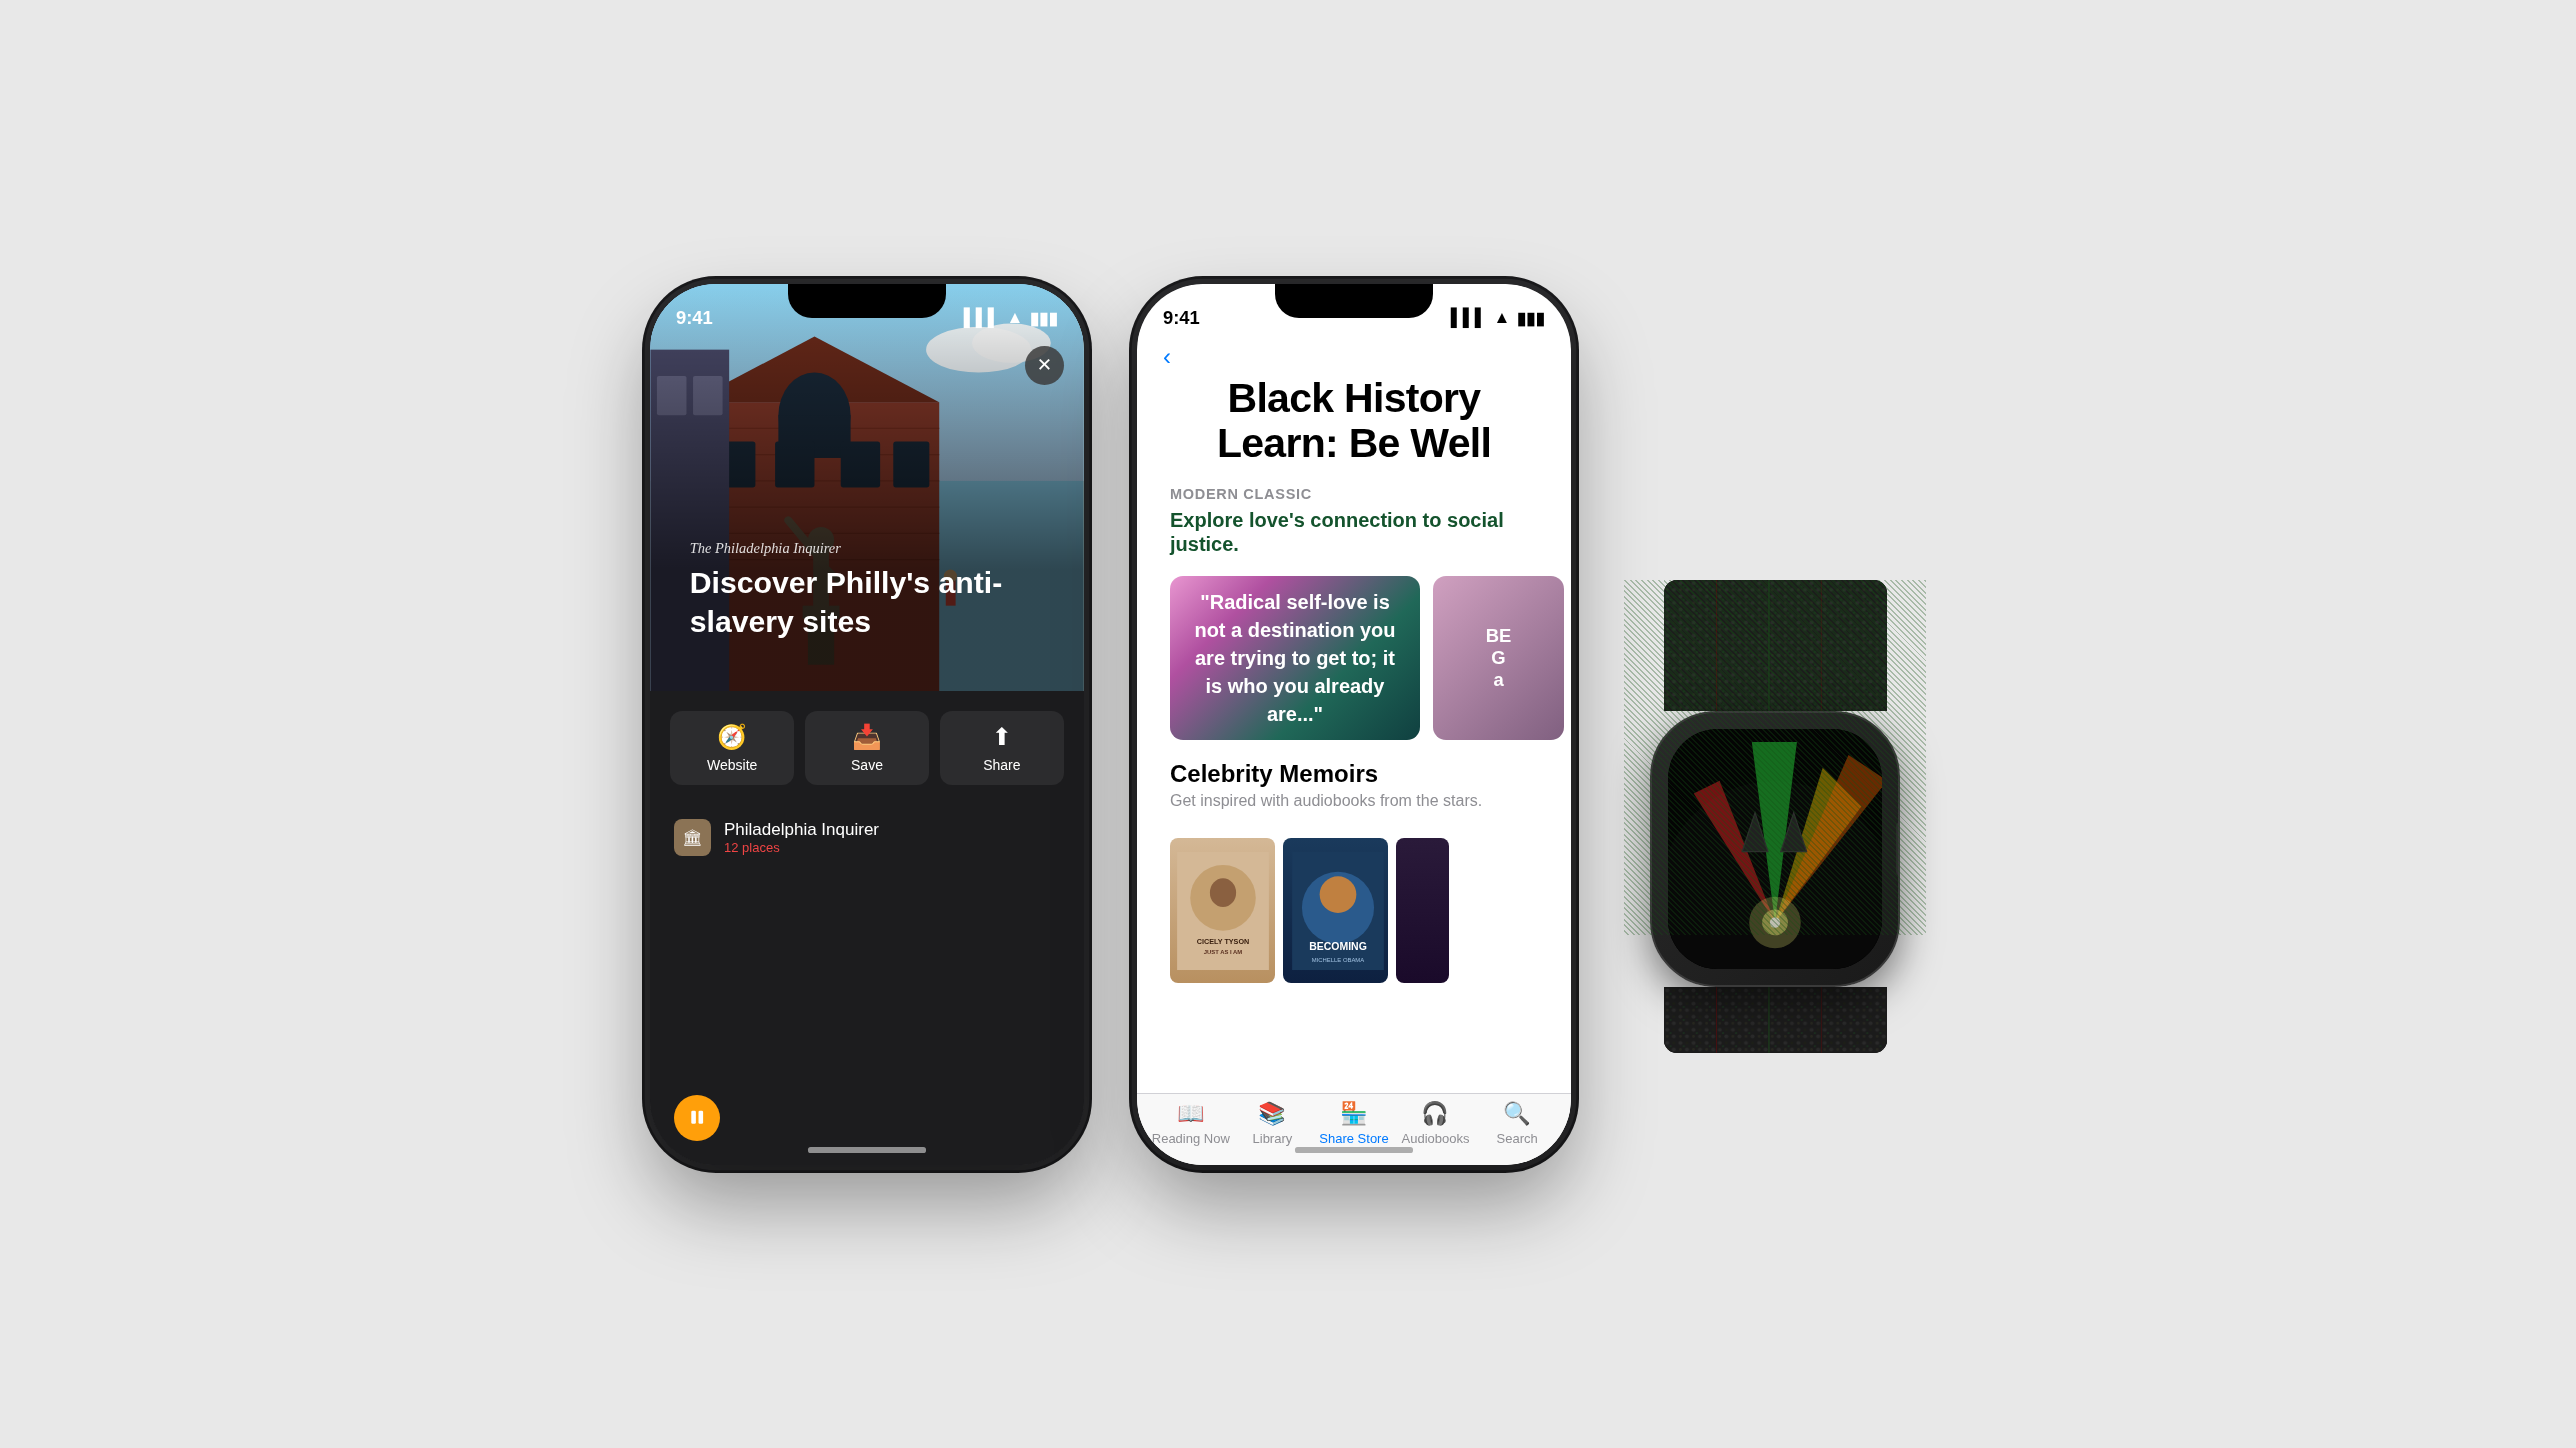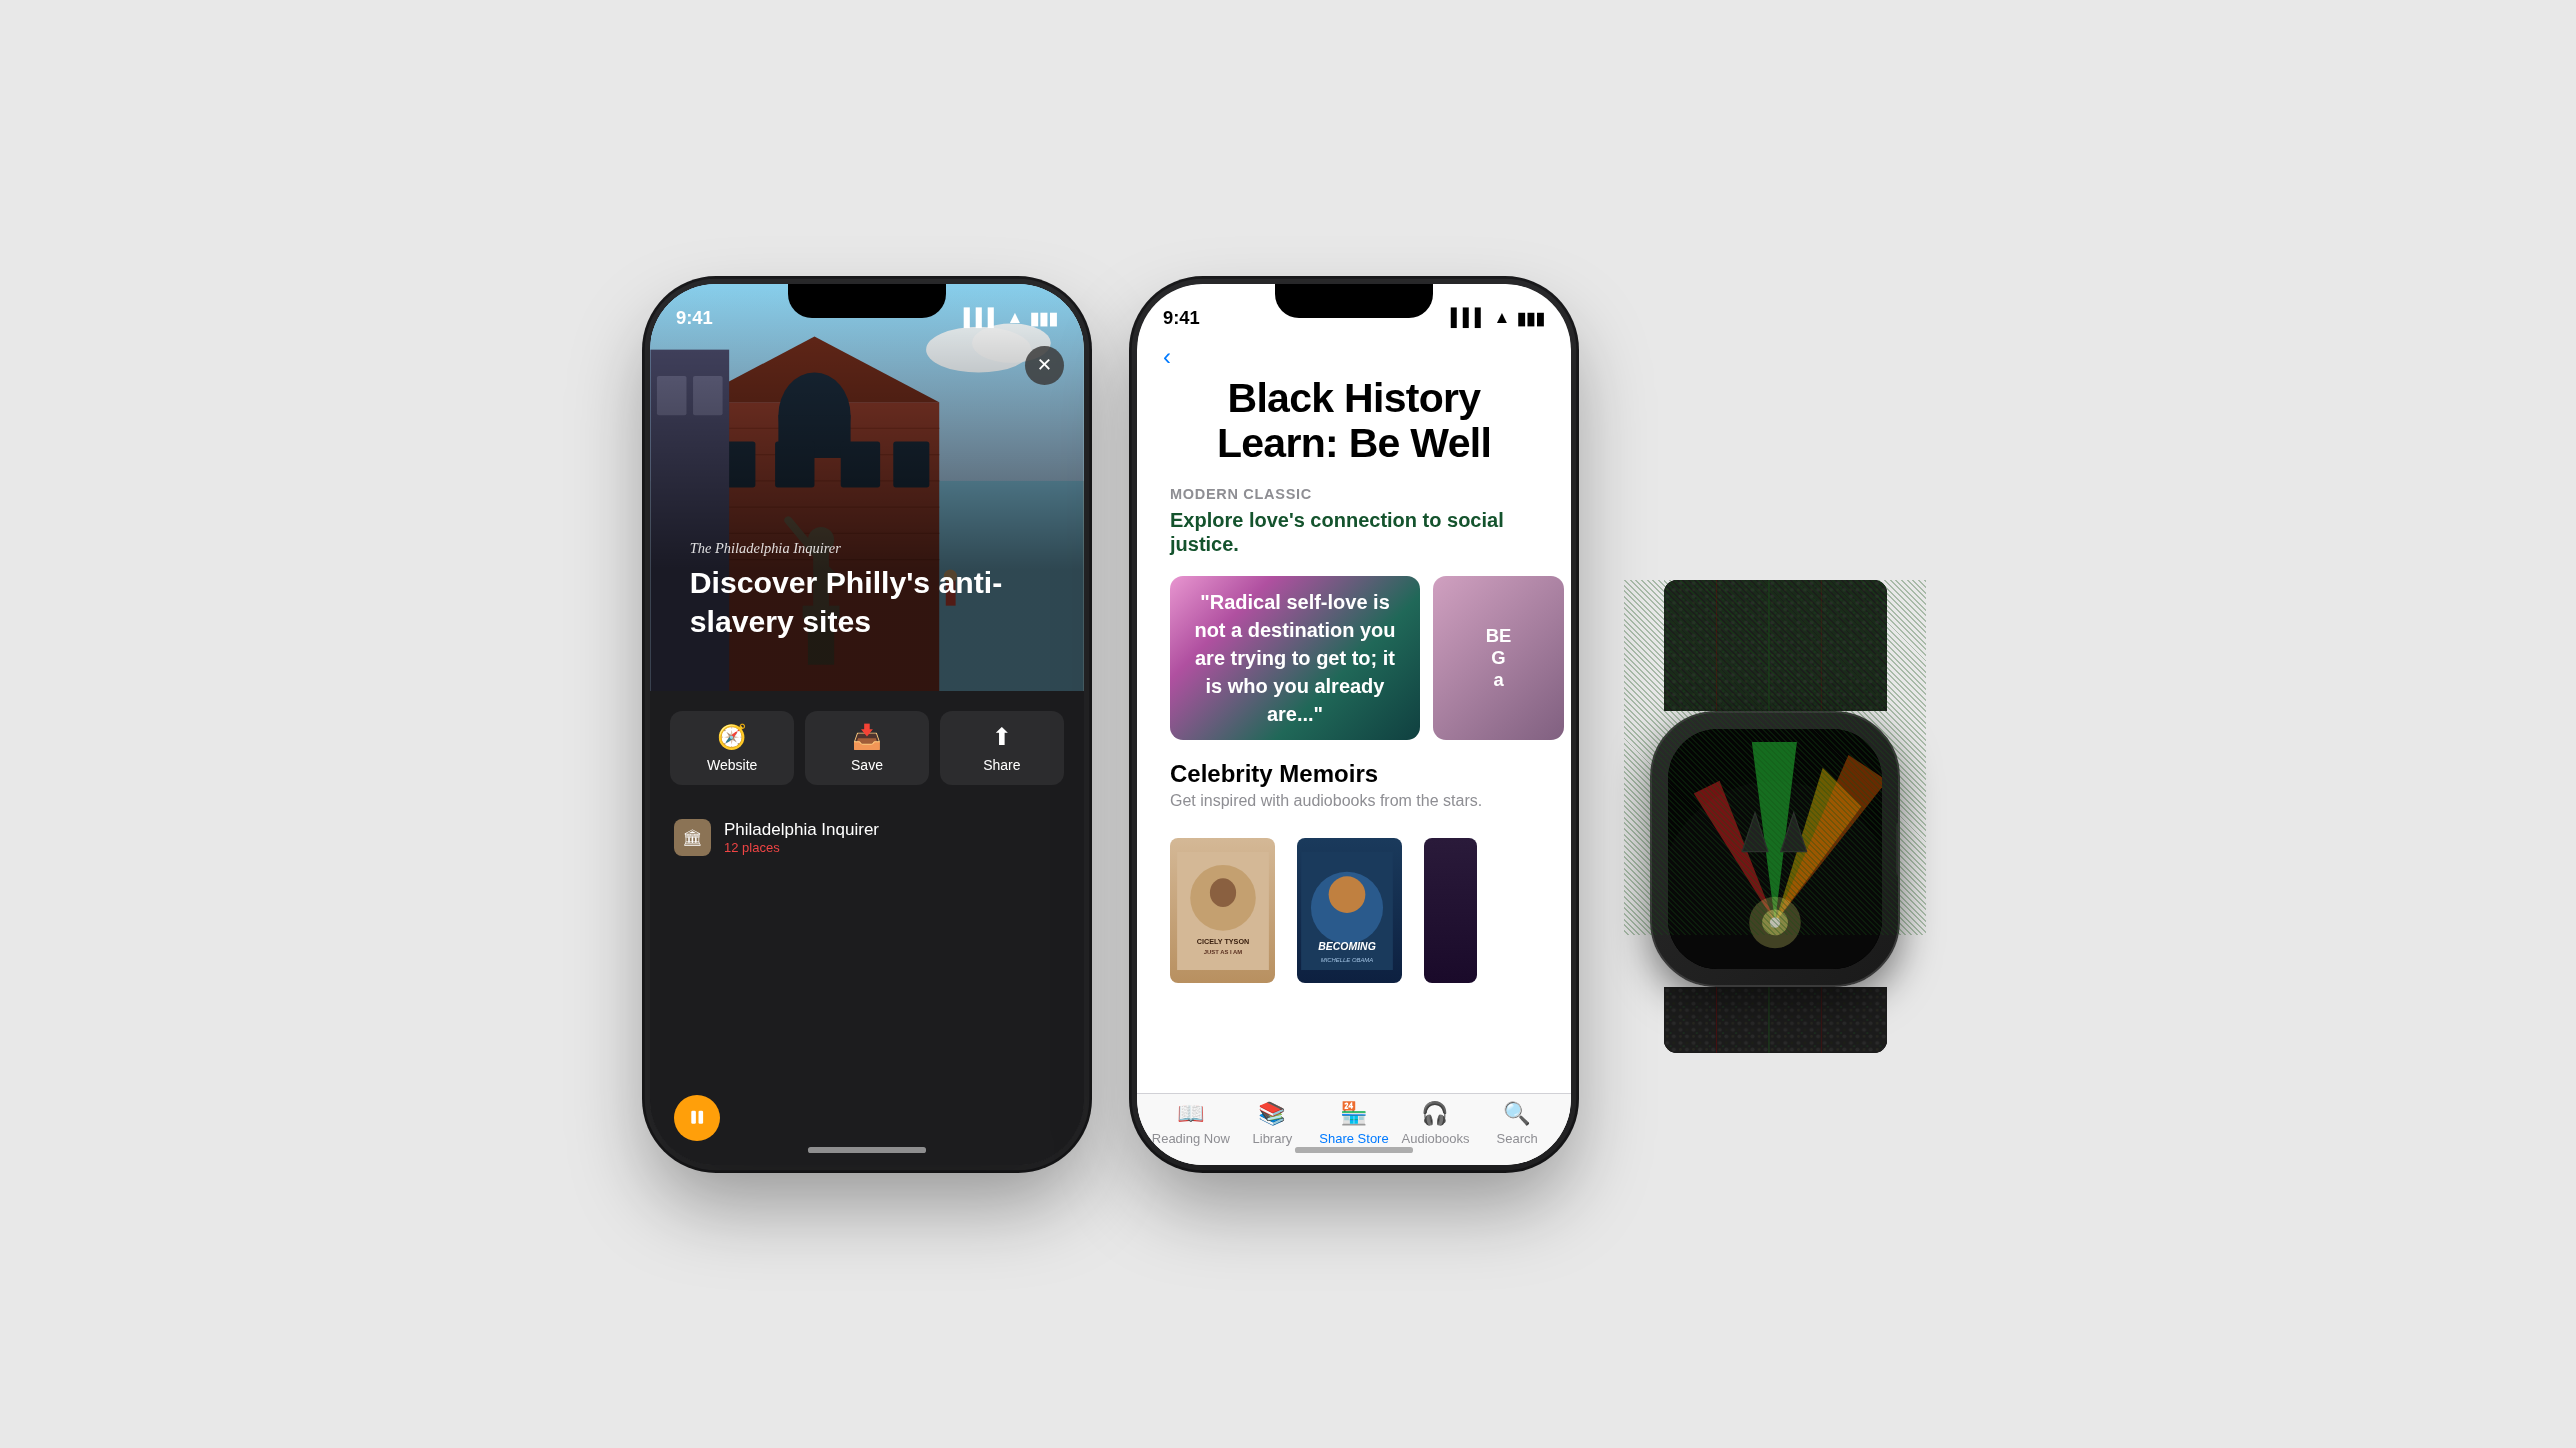--- a/index.html
+++ b/index.html
@@ -288,21 +288,21 @@
     }
 
     .books-memoirs-sub {
       font-size: 16px;
       color: #8e8e93;
       margin-bottom: 28px;
     }
 
     .books-covers {
       display: flex;
-      gap: 22px;
+      gap: 8px;
     }
 
     .book-cover {
       width: 105px;
       height: 145px;
       border-radius: 8px;
       overflow: hidden;
     }
 
     .book-cover-cicely {
@@ -312,25 +312,24 @@
       align-items: center;
       justify-content: center;
       padding: 10.5px;
       position: relative;
     }
 
     .book-cover-becoming {
       background: linear-gradient(180deg, #1a3a5c 0%, #0d2040 100%);
       display: flex;
       flex-direction: column;
-      align-items: flex-end;
+      align-items: flex-start;
       justify-content: center;
       padding: 9px;
       position: relative;
-      font-style: italic;
     }
 
     
     .books-tab-bar {
       position: absolute;
       bottom: 0;
       left: 0;
       right: 0;
       height: 72px;
       background: rgba(248,248,248,0.95);

